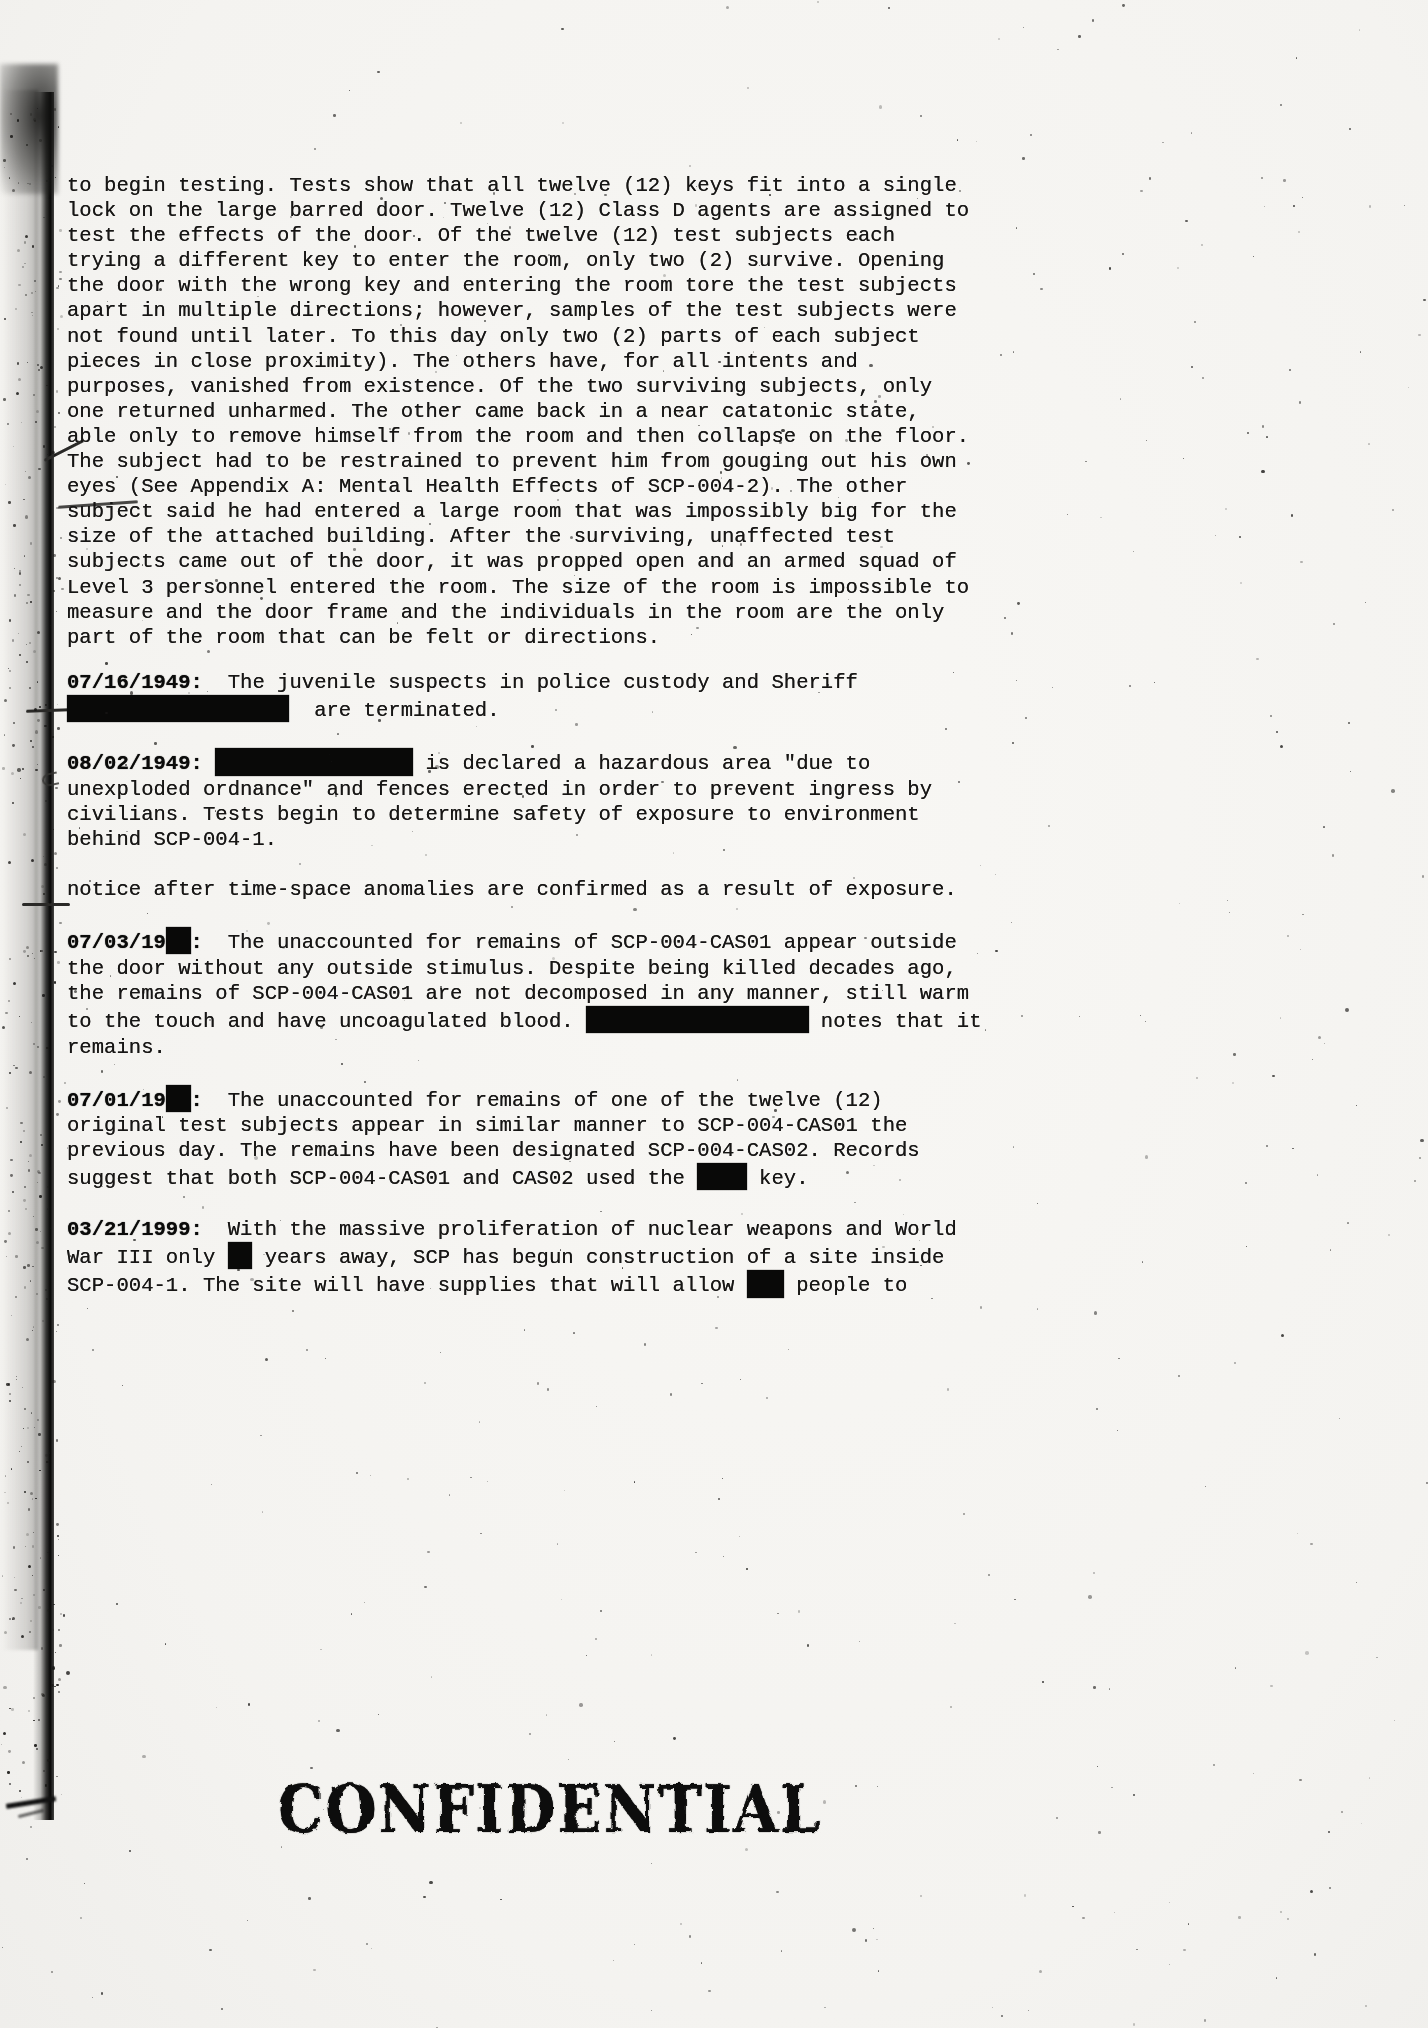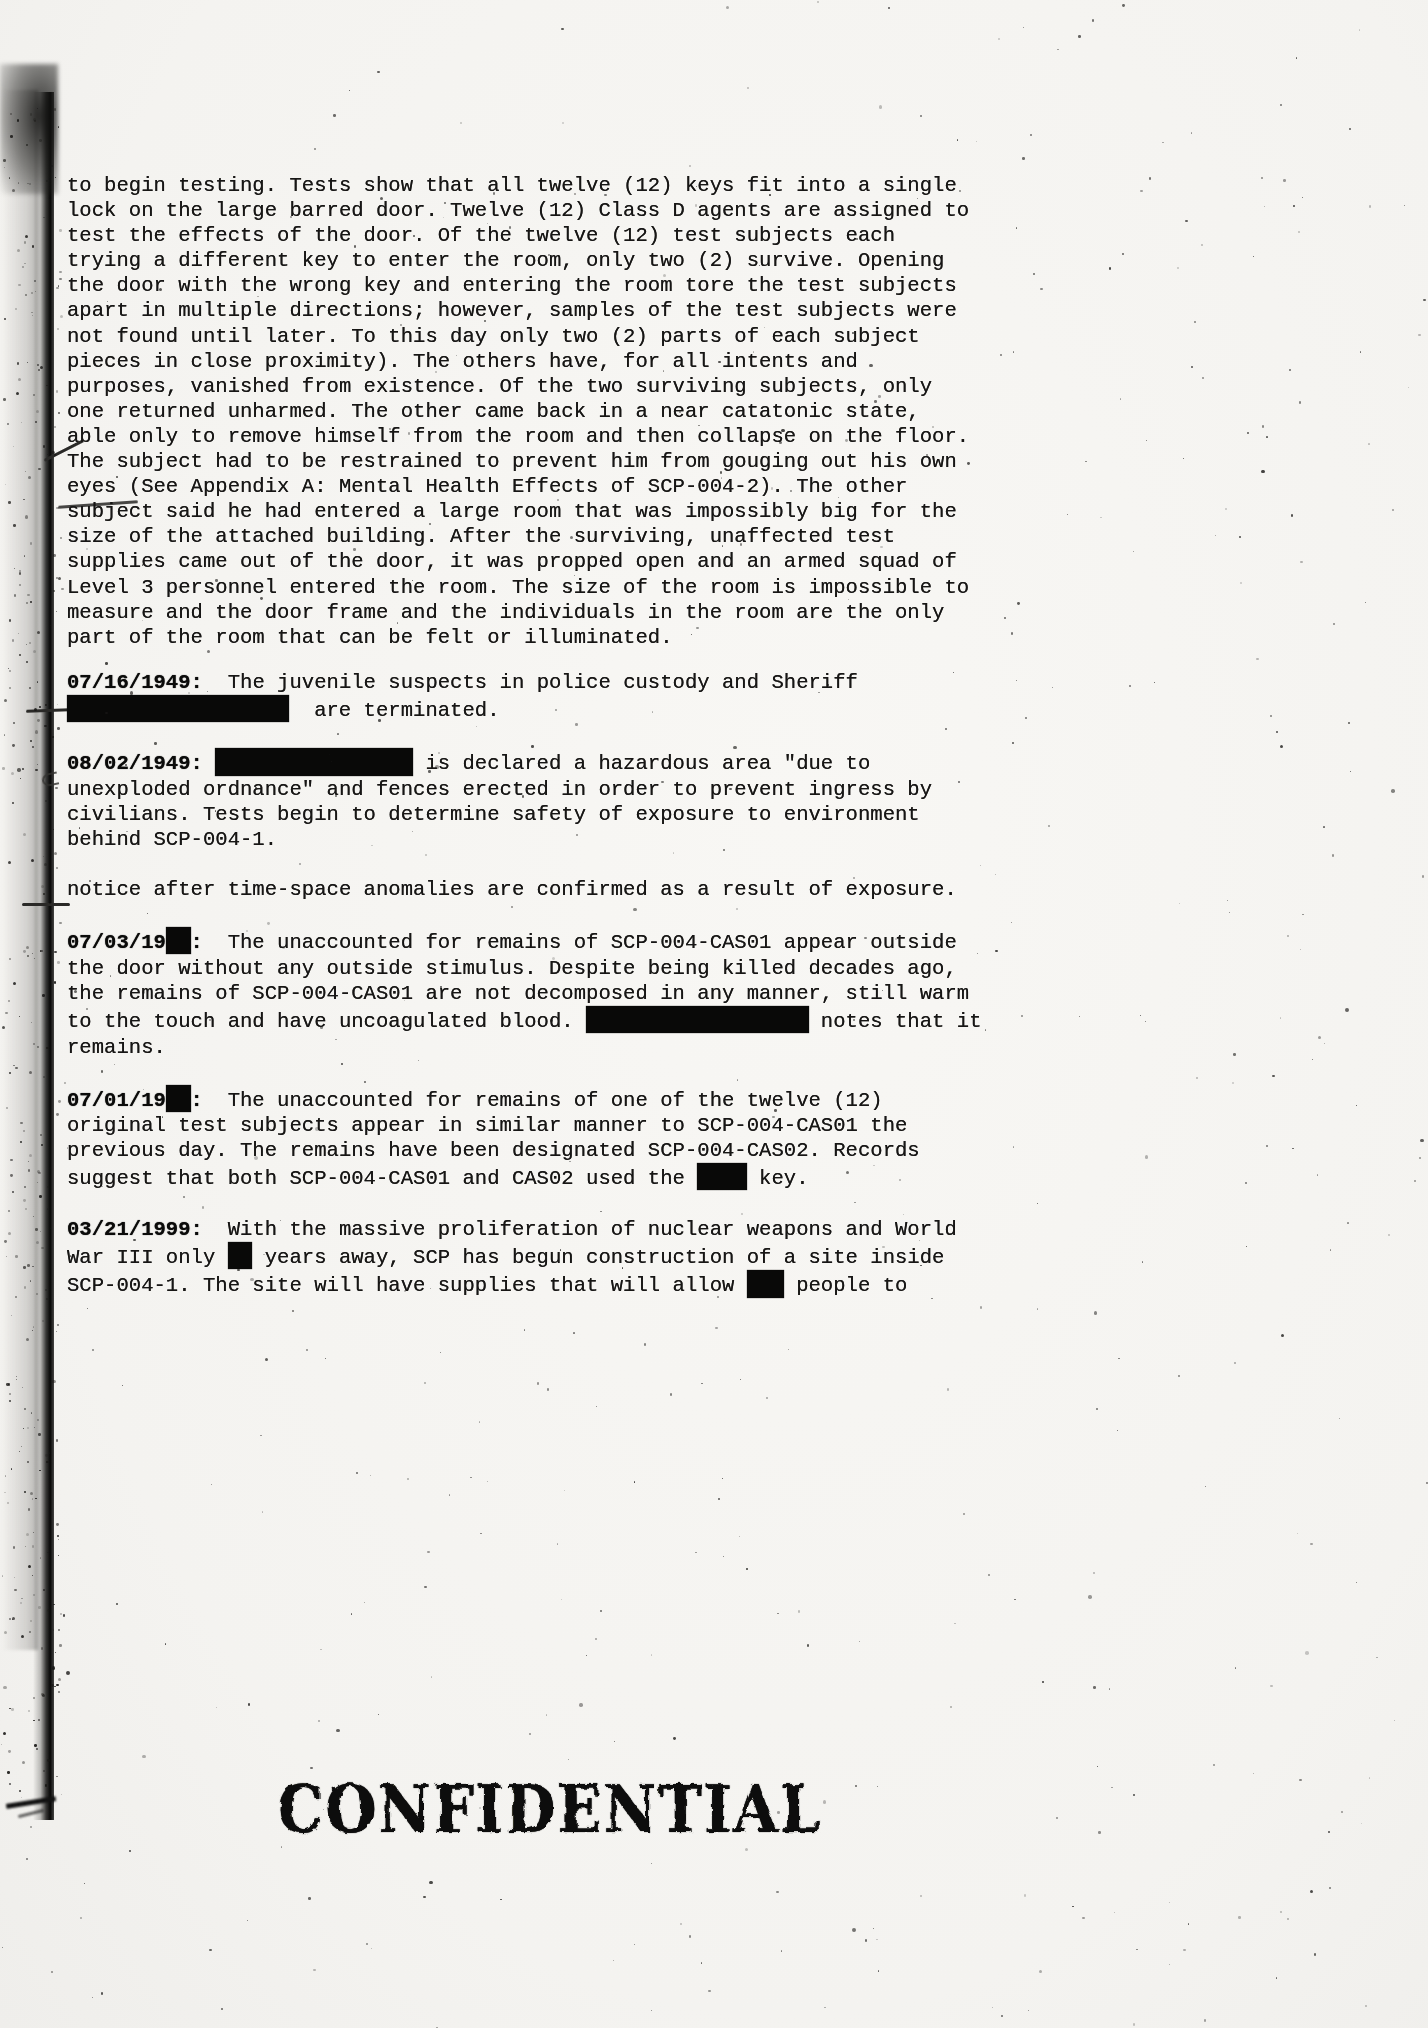--- a/index.html
+++ b/index.html
@@ -120,24 +120,24 @@
         <div class="line"><span>apart in multiple directions; however, samples of the test subjects were</span></div>
         <div class="line"><span>not found until later. To this day only two (2) parts of each subject</span></div>
         <div class="line"><span>pieces in close proximity). The others have, for all intents and</span></div>
         <div class="line"><span>purposes, vanished from existence. Of the two surviving subjects, only</span></div>
         <div class="line"><span>one returned unharmed. The other came back in a near catatonic state,</span></div>
         <div class="line"><span>able only to remove himself from the room and then collapse on the floor.</span></div>
         <div class="line"><span>The subject had to be restrained to prevent him from gouging out his own</span></div>
         <div class="line"><span>eyes (See Appendix A: Mental Health Effects of SCP-004-2). The other</span></div>
         <div class="line"><span>subject said he had entered a large room that was impossibly big for the</span></div>
         <div class="line"><span>size of the attached building. After the surviving, unaffected test</span></div>
-        <div class="line"><span>supplies came out of the door, it was propped open and an armed squad of</span></div>
+        <div class="line"><span>subjects came out of the door, it was propped open and an armed squad of</span></div>
         <div class="line"><span>Level 3 personnel entered the room. The size of the room is impossible to</span></div>
         <div class="line"><span>measure and the door frame and the individuals in the room are the only</span></div>
-        <div class="line"><span>part of the room that can be felt or illuminated.</span></div>
+        <div class="line"><span>part of the room that can be felt or directions.</span></div>
       </div>
       <div class="para">
         <div class="line"><span class="date-bold">07/16/1949:</span><span>  The juvenile suspects in police custody and Sheriff</span></div>
         <div class="line"><span class="redact" style="width: 18ch;"></span><span>  are terminated.</span></div>
       </div>
       <div class="para">
         <div class="line"><span class="date-bold">08/02/1949:</span><span> </span><span class="redact" style="width: 16ch;"></span><span> is declared a hazardous area "due to</span></div>
         <div class="line"><span>unexploded ordnance" and fences erected in order to prevent ingress by</span></div>
         <div class="line"><span>civilians. Tests begin to determine safety of exposure to environment</span></div>
         <div class="line"><span>behind SCP-004-1.</span></div>

